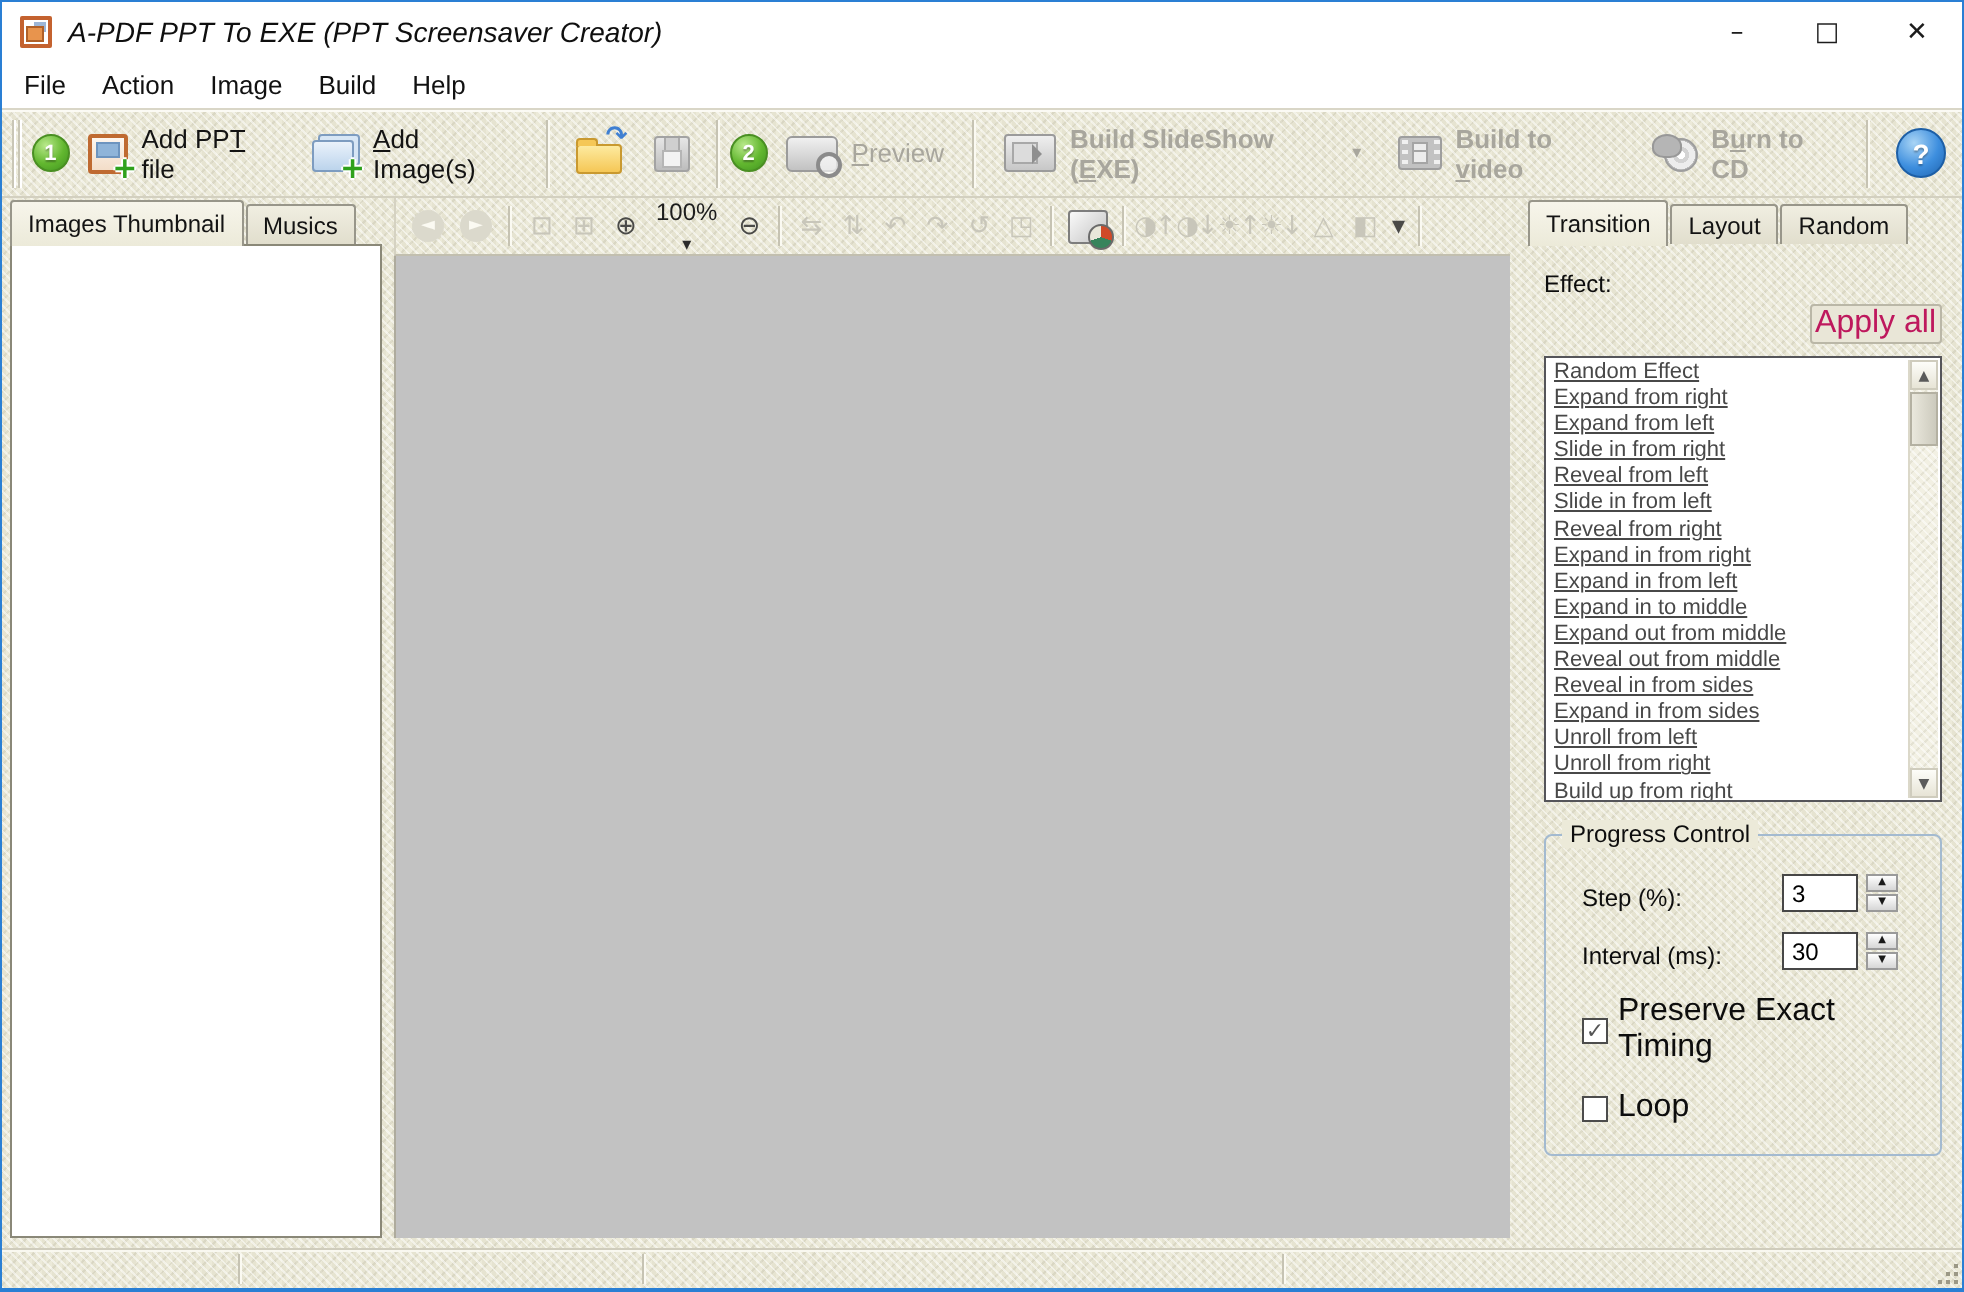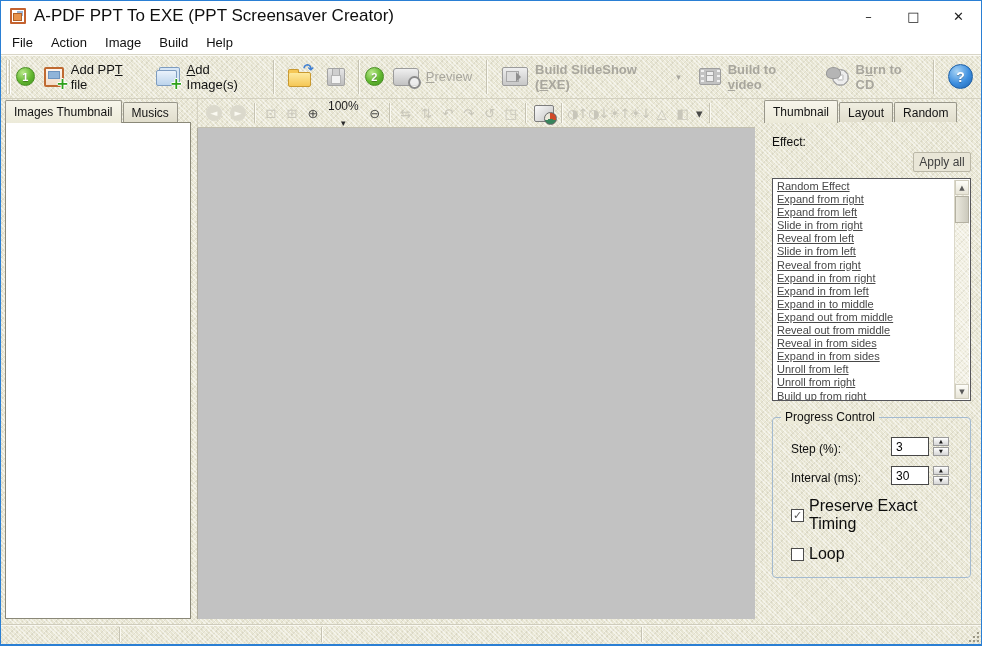--- a/index.html
+++ b/index.html
@@ -12,21 +12,21 @@
       repeating-linear-gradient(45deg, rgba(255,255,255,.5) 0 1px, transparent 1px 3px),
       repeating-linear-gradient(135deg, rgba(173,170,148,.22) 0 1px, transparent 1px 4px),
       repeating-linear-gradient(90deg, rgba(221,218,197,.4) 0 2px, transparent 2px 5px); }
   .glyph { font-family:"DejaVu Sans",sans-serif; }
 
   
   .titlebar { height:30px; display:flex; align-items:center; background:#fff; flex:0 0 auto; }
   .appicon { width:16px; height:16px; margin-left:9px; border:2px solid #c4622f; background:#fff; position:relative; border-radius:1px; }
   .appicon::before { content:""; position:absolute; right:1px; top:1px; width:6px; height:5px; background:#9db6d6; }
   .appicon::after { content:""; position:absolute; left:1px; bottom:1px; width:7px; height:6px; background:#e8944d; border:1px solid #b06028; }
-  .title { margin-left:8px; font-size:17px; color:#0f0f0f; }
+  .title { margin-left:8px; font-size:14px; color:#0f0f0f;font-style:italic; }
   .winbtns { margin-left:auto; display:flex; }
   .winbtn { width:45px; height:30px; display:flex; align-items:center; justify-content:center;
     font-size:13px; color:#1c1c1c; font-family:"DejaVu Sans",sans-serif; }
 
   
   .menubar { height:23px; display:flex; align-items:center; background:#fff; padding-left:2px; flex:0 0 auto; }
   .menu-item { padding:3px 9px; font-size:13px; color:#111; }
 
   
   .toolbar { height:45px; flex:0 0 auto; display:flex; align-items:center; border-top:1px solid #d9d6c7;
@@ -111,21 +111,21 @@
     border:1px solid #7d7d7d; border-radius:2px; position:relative; }
   .fx::after { content:""; position:absolute; right:-4px; bottom:-4px; width:11px; height:11px; border-radius:50%;
     background:conic-gradient(#d04a28 0 110deg,#37845c 110deg 250deg,#e9e7da 250deg); border:1px solid #6a6a6a; }
   .canvas { flex:1; background:#c2c2c2; border-left:1px solid #aeab9d; margin-bottom:5px; }
 
   
   .rcontent { flex:1; padding:6px 8px 0 8px; display:flex; flex-direction:column; min-height:0; }
   .effect-label { font-size:12px; color:#0d0d0d; margin:7px 0 3px 0; }
   .applyrow { display:flex; justify-content:flex-end; margin-bottom:6px; }
   .btn-disabled { min-width:58px; height:20px; padding:0 2px; background:#e9e6d7; border:1px solid #bab7a7;
-    color:#404040; font-size:12px; display:flex; align-items:center; justify-content:center; border-radius:2px; }
+    color:#be185d; font-size:16px; display:flex; align-items:center; justify-content:center; border-radius:2px; }
   .fxlist { height:223px; flex:0 0 auto; background:#fff; border:1px solid #55555a; position:relative; overflow:hidden; }
   .fxlist ul { margin:1px 0 0 1px; padding:0; list-style:none; font-size:11px; color:#484848; line-height:13.1px;text-decoration:underline; }
   .fxlist li { padding-left:3px; white-space:nowrap; }
   .sb { position:absolute; top:1px; right:1px; bottom:1px; width:15px; background-color:#f2f0e3;
     background-image:repeating-linear-gradient(45deg, rgba(255,255,255,.5) 0 1px, transparent 1px 3px),
       repeating-linear-gradient(135deg, rgba(173,170,148,.2) 0 1px, transparent 1px 4px); border-left:1px solid #dbd8c9; }
   .sbbtn { position:absolute; left:0; right:0; height:15px; background:linear-gradient(#fdfdf9,#e7e4d6);
     border:1px solid #cfccbd; display:flex; align-items:center; justify-content:center;
     font-size:7px; color:#5a5a5a; font-family:"DejaVu Sans",sans-serif; }
   .sbbtn.up { top:0; } .sbbtn.dn { bottom:0; }
@@ -269,21 +269,21 @@
         <span class="iico">◧</span>
         <span class="iico en" style="min-width:12px">▾</span>
         <span class="vsep"></span>
       </div>
       <div class="canvas"></div>
     </div>
 
     <div class="panel-right">
       <div class="tabs">
 
-      <span class="tab active">Thumbnail</span>
+      <span class="tab active">Transition</span>
           <span class="tab">Layout</span>
           <span class="tab">Random</span>
         </div>
       <div class="rcontent">
         <div class="effect-label">Effect:</div>
         <div class="applyrow">
           <span class="btn-disabled">Apply all</span>
         </div>
         <div class="fxlist">
           <ul>

